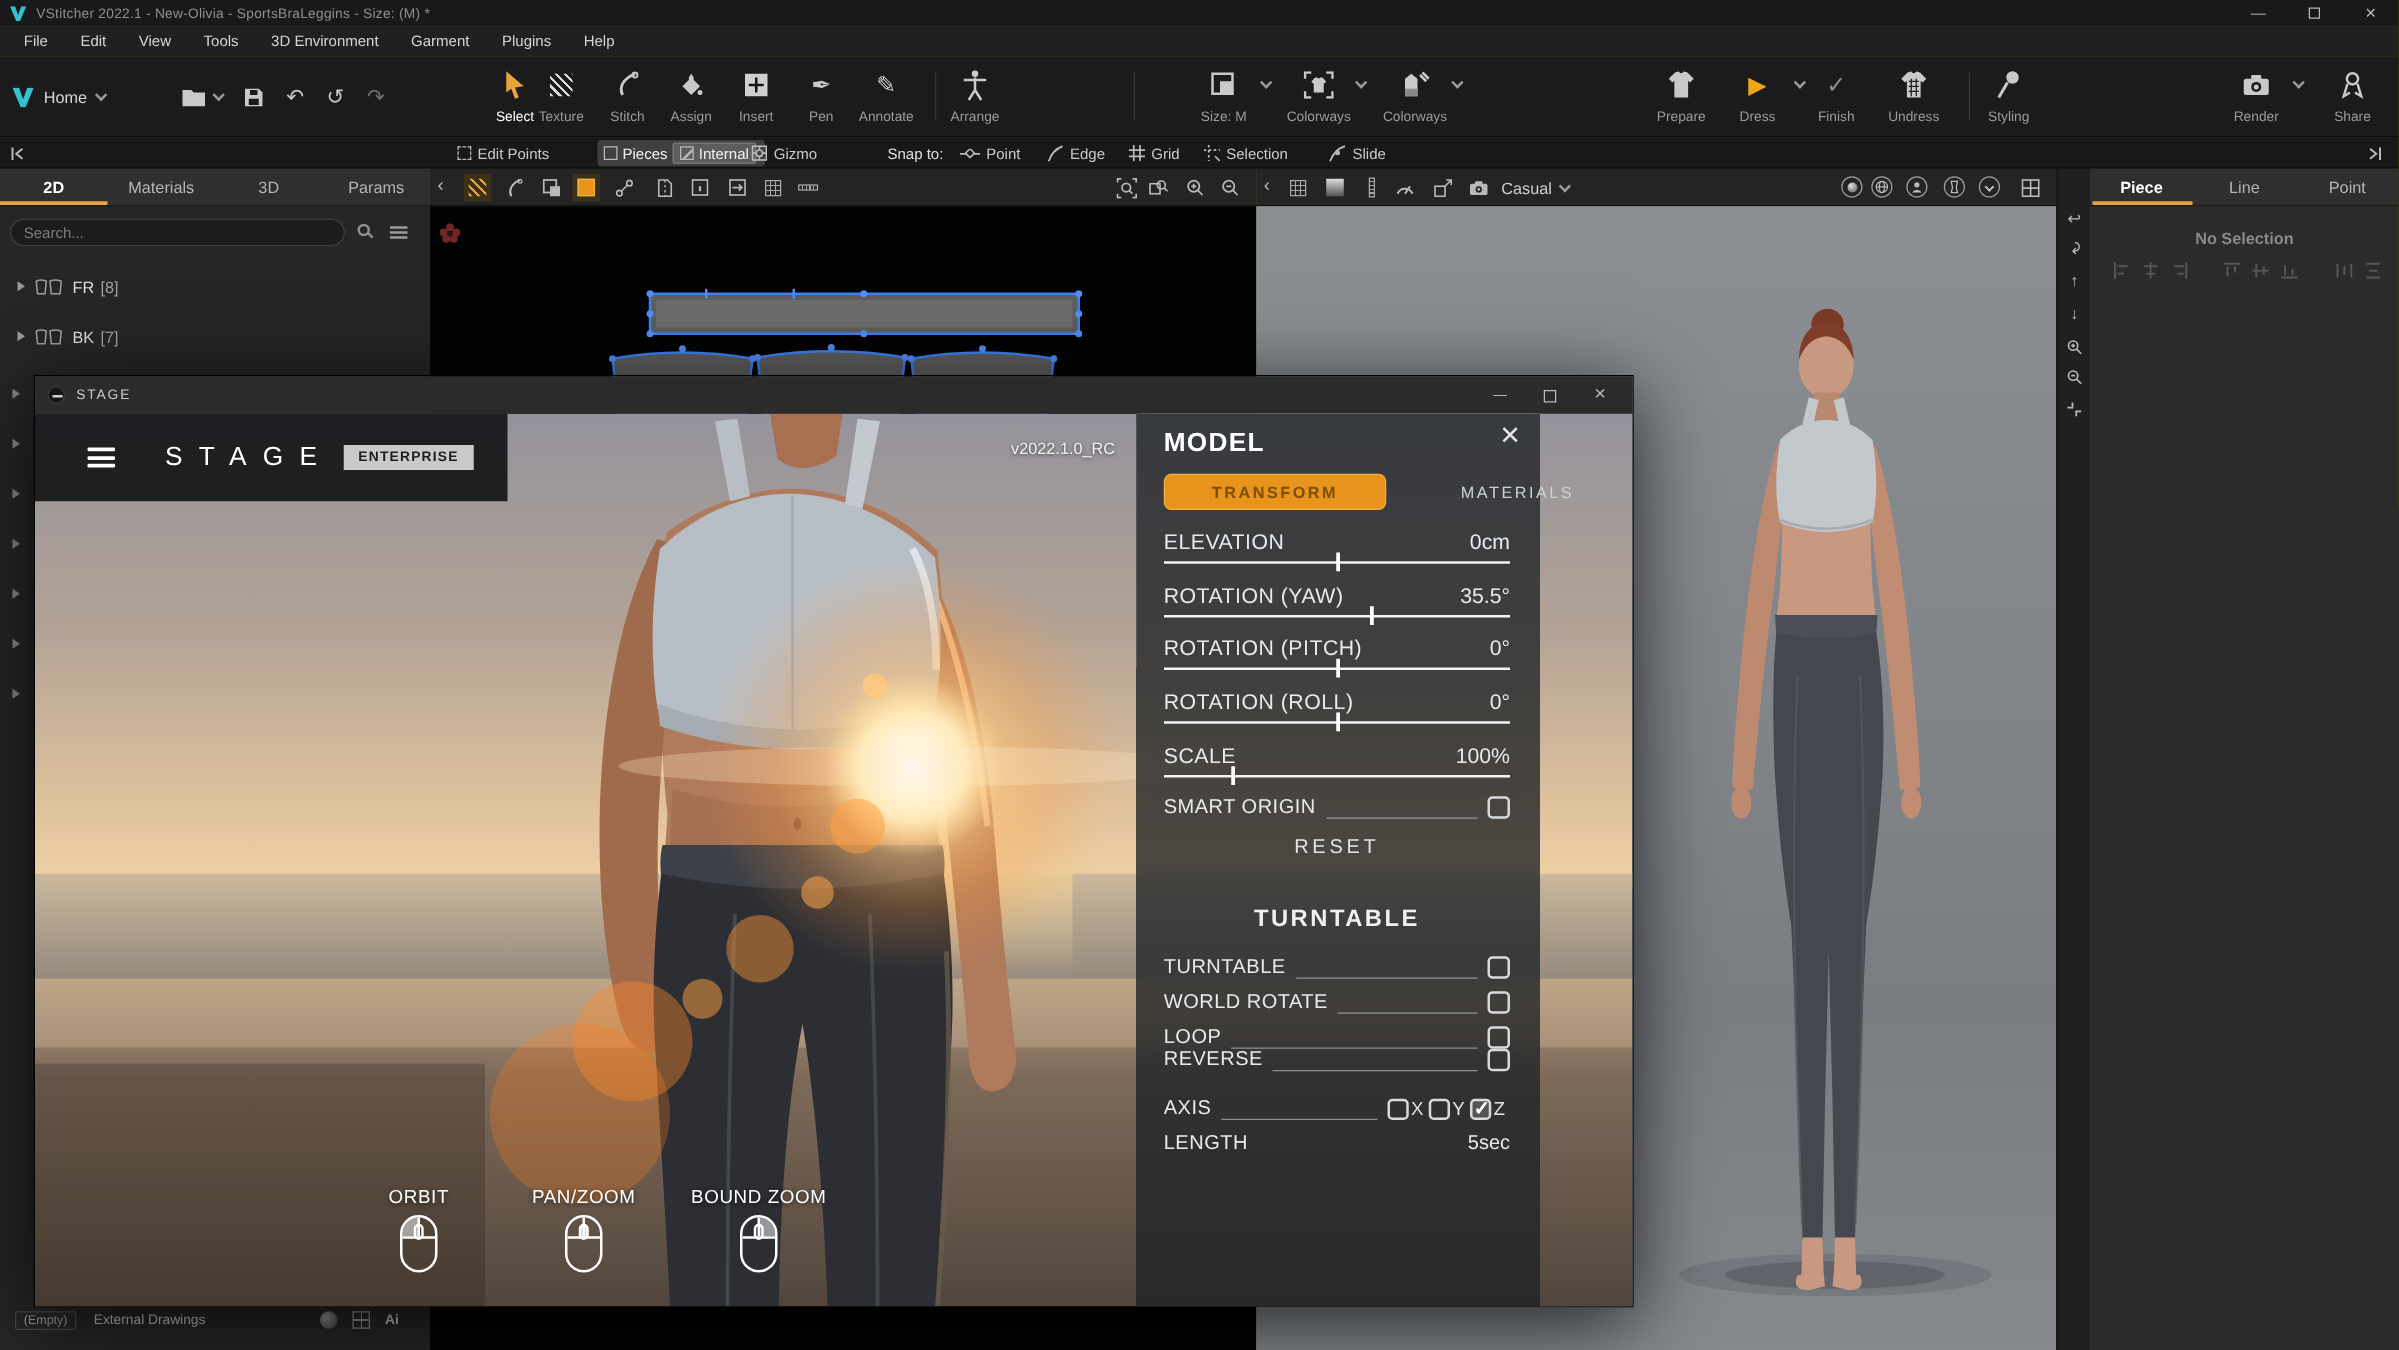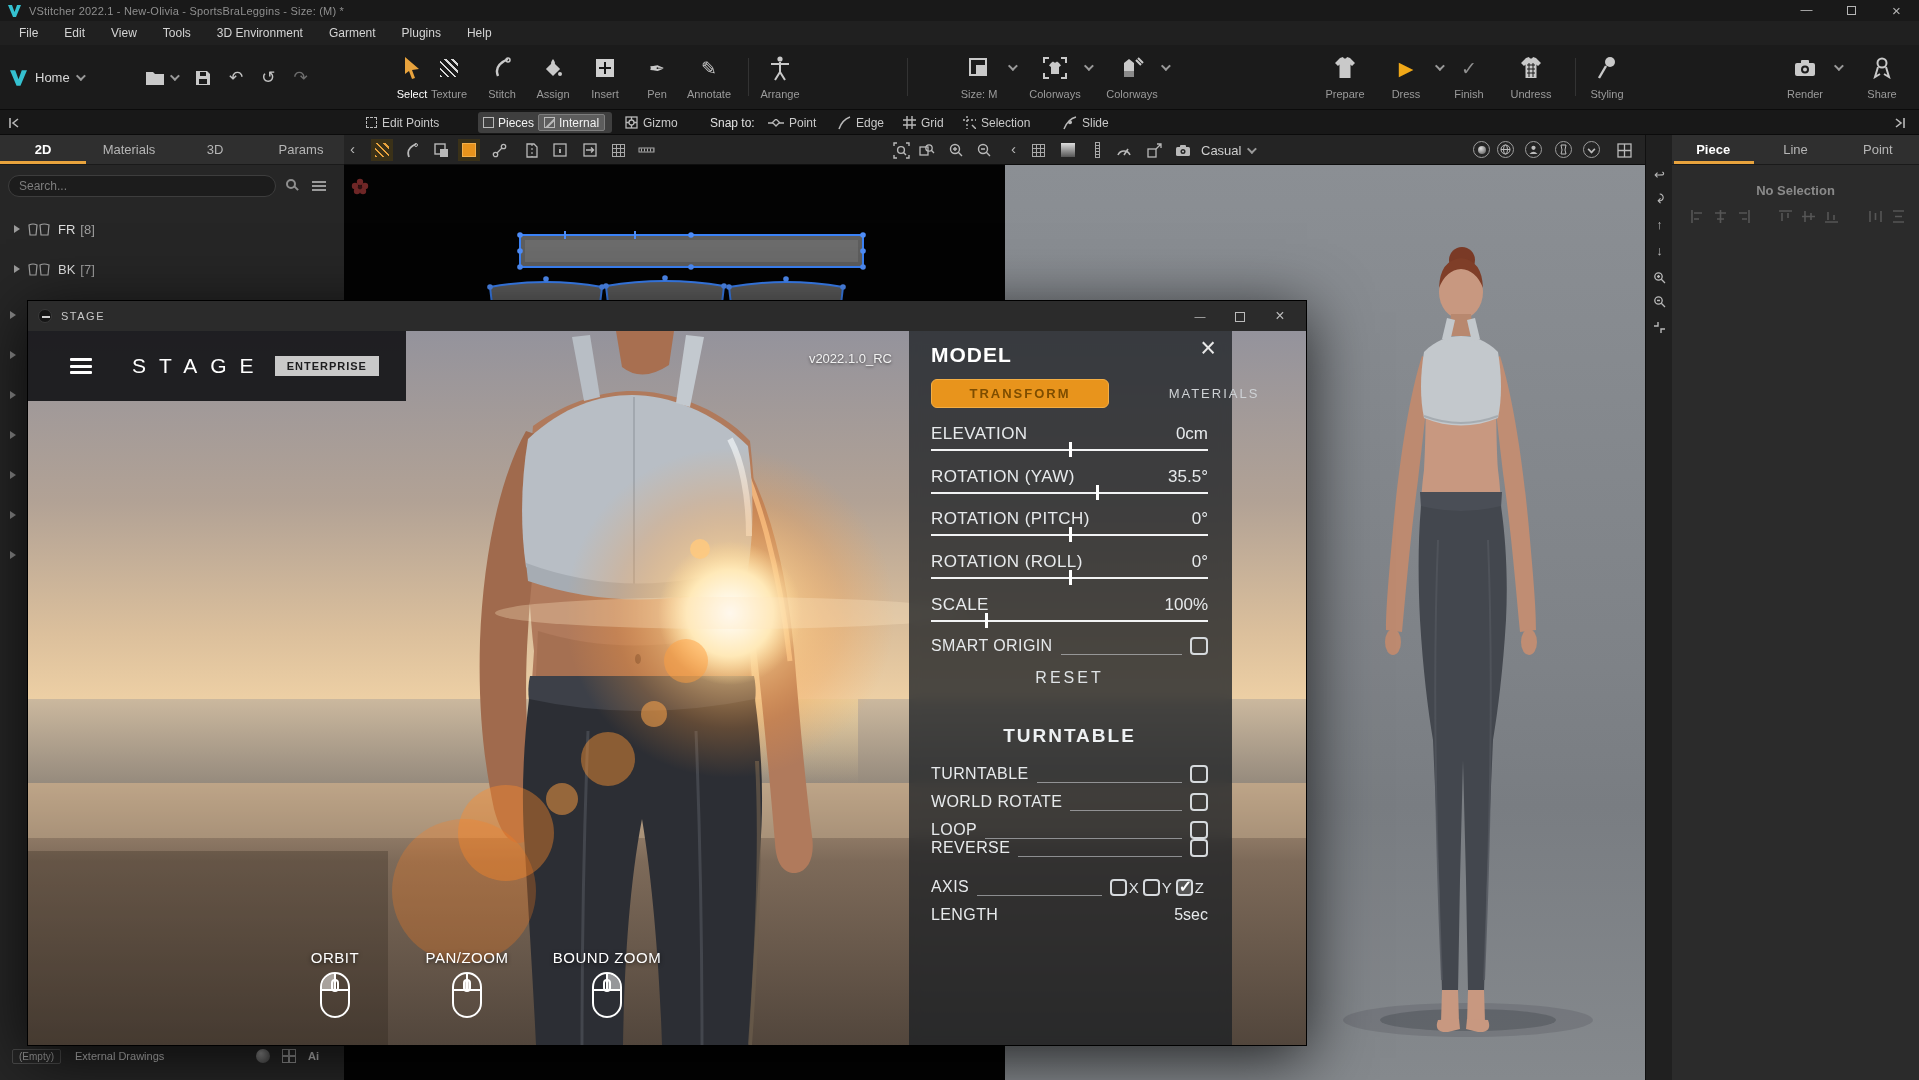--- a/index.html
+++ b/index.html
@@ -365,21 +365,21 @@
     <div class="t2group">
       <span style="display:flex;align-items:center;gap:4px">
         <span class="icosq"></span>
         <span style="color:#f2f2f2">Pieces</span>
       </span>
       <span class="t2chip">
         <span class="icosq diag"></span>
         <span>Internal</span>
       </span>
     </div>
-    <div class="t2item" style="left:625px">
+    <div class="t2item" style="left:601px">
       <svg width="13" height="13" viewBox="0 0 13 13">
           <rect x="1" y="1" width="11" height="11" fill="none" stroke="#b9b9b9" stroke-width="1.3"></rect>
           <circle cx="6.5" cy="6.5" r="2.5" fill="none" stroke="#b9b9b9" stroke-width="1.3"></circle>
           <path d="M6.5,1 L6.5,4 M6.5,9 L6.5,12 M1,6.5 L4,6.5 M9,6.5 L12,6.5" stroke="#b9b9b9" stroke-width="1.3"></path>
         </svg>
       <span>Gizmo</span>
     </div>
     <div class="t2item" style="left:710px">
       <span style="color:#e0e0e0">Snap to:</span>
     </div>

